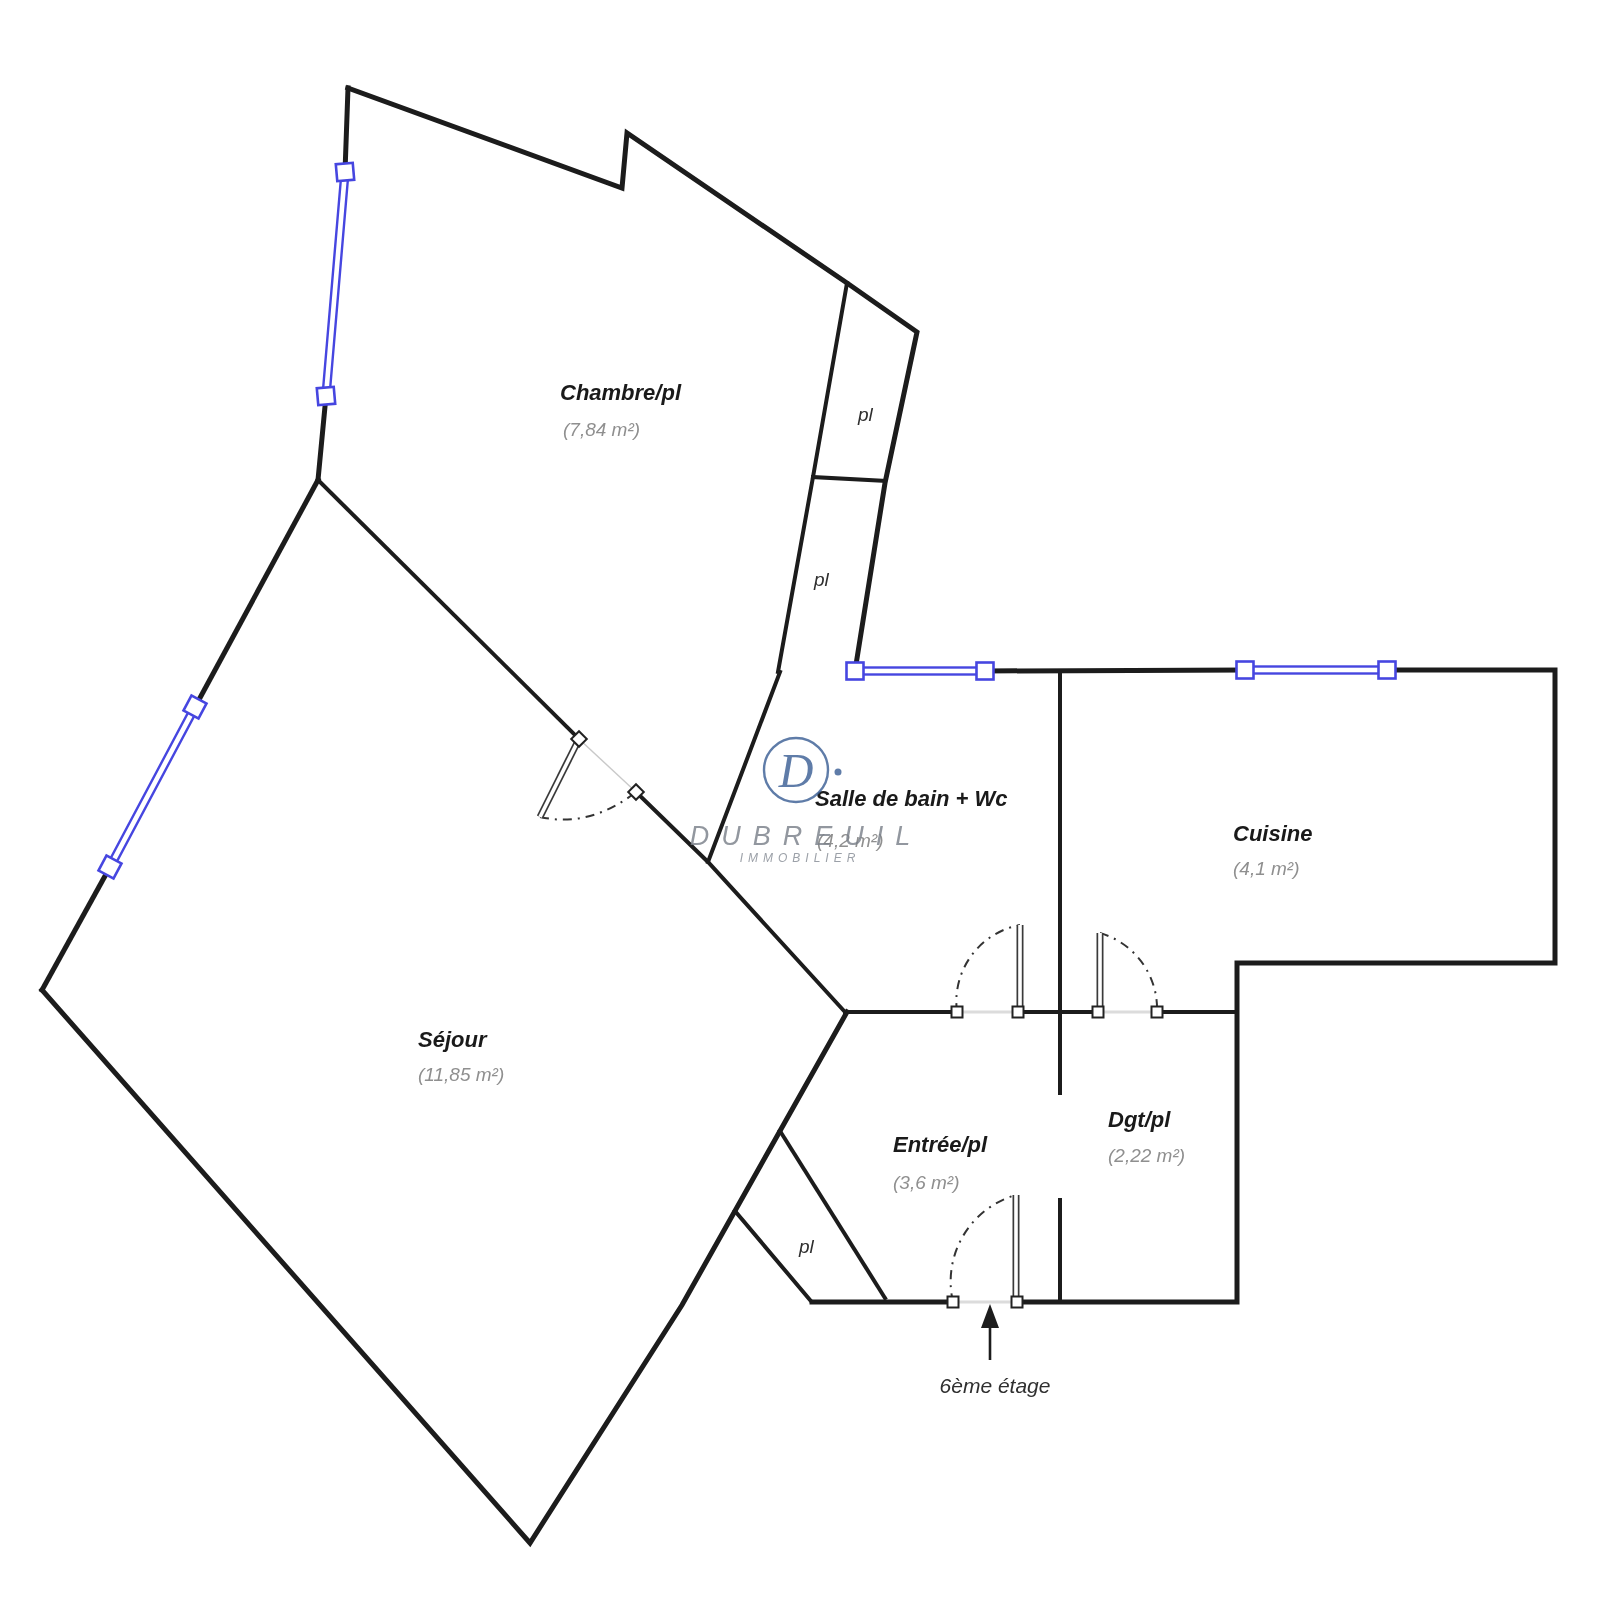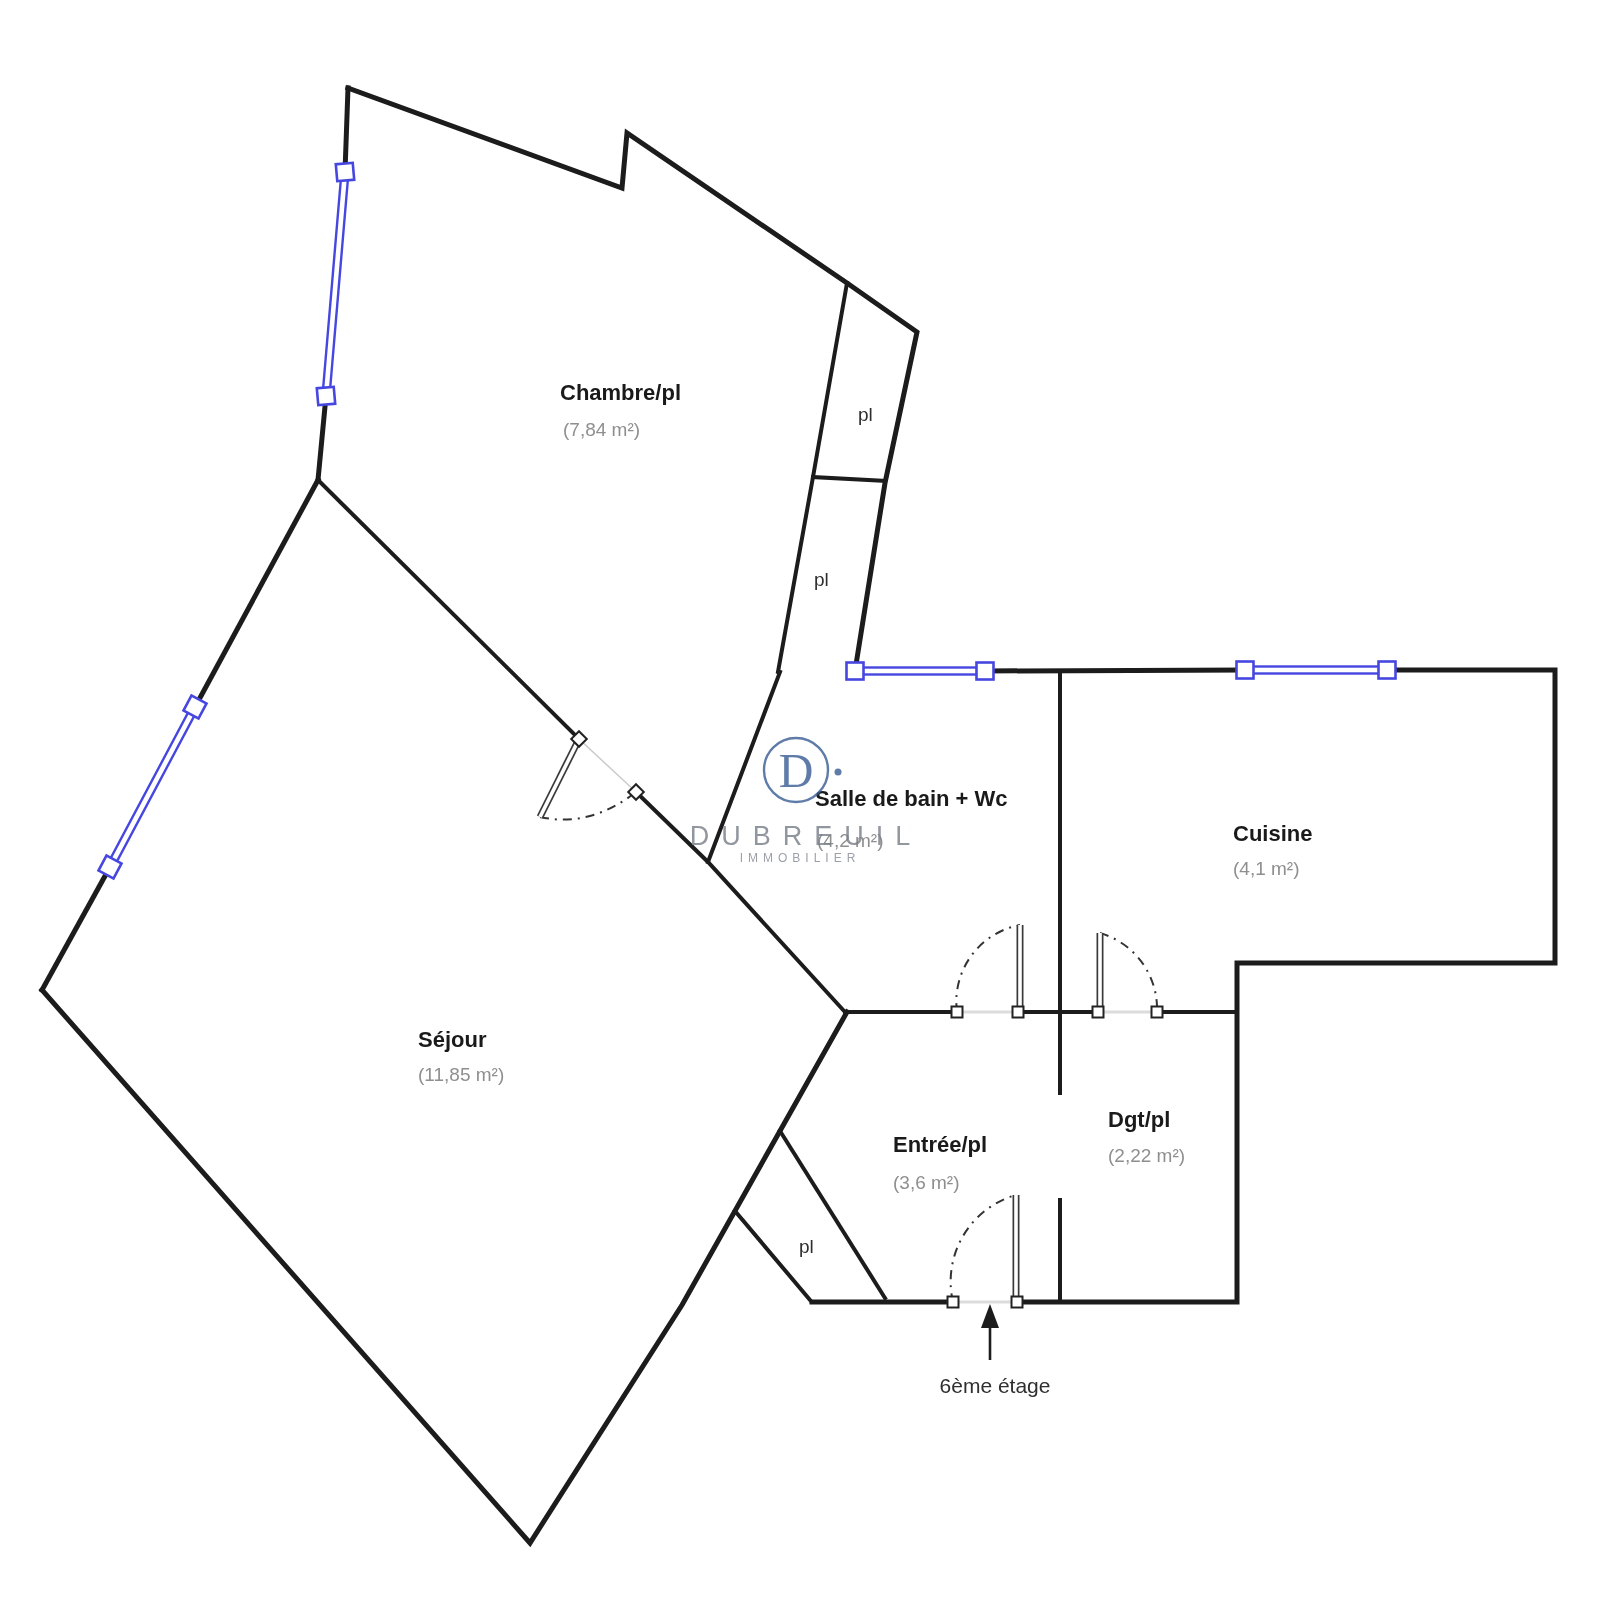--- a/index.html
+++ b/index.html
@@ -1,16 +1,16 @@
 <!DOCTYPE html>
 <html><head>
 <meta charset="utf-8">
 <style>
   html,body{margin:0;padding:0;background:#ffffff;}
-  .plan-wrap{width:1600px;height:1600px;background:#ffffff;position:relative;overflow:hidden;}
+  .plan-wrap{width:1600px;height:1600px;background:#ffffff;position:relative;overflow:hidden;font-style:italic;}
   svg{display:block;font-family:"Liberation Sans", sans-serif;}
   .wall-out{stroke:#1c1c1c;stroke-width:5;fill:none;stroke-linecap:square;stroke-linejoin:miter;}
   .wall-in{stroke:#1c1c1c;stroke-width:4;fill:none;stroke-linecap:square;stroke-linejoin:miter;}
   .opening{stroke:#dcdcdc;stroke-width:3;fill:none;}
   .opening-thin{stroke:#c9c9c9;stroke-width:1.4;fill:none;}
   .win-rect{fill:#ffffff;stroke:#4646e0;stroke-width:2.4;}
   .win-cap{fill:#ffffff;stroke:#4646e0;stroke-width:2.6;}
   .jamb{fill:#ffffff;stroke:#222222;stroke-width:2;}
   .leaf-under{stroke:#3a3a3a;stroke-width:7;stroke-linecap:butt;}
   .leaf-over{stroke:#ffffff;stroke-width:3.6;stroke-linecap:butt;}

